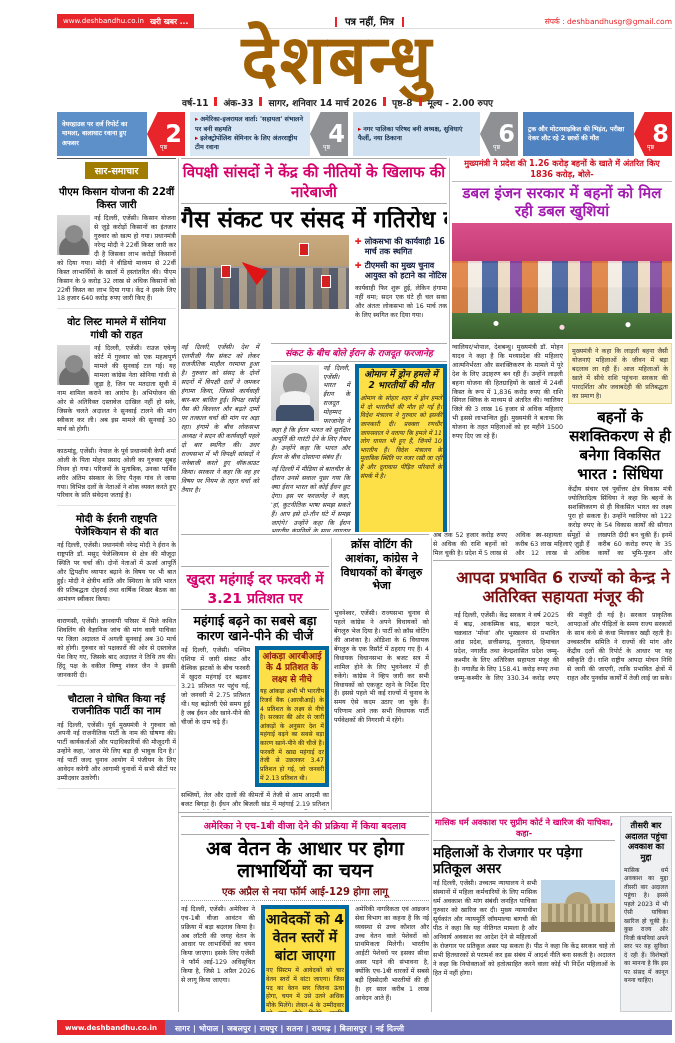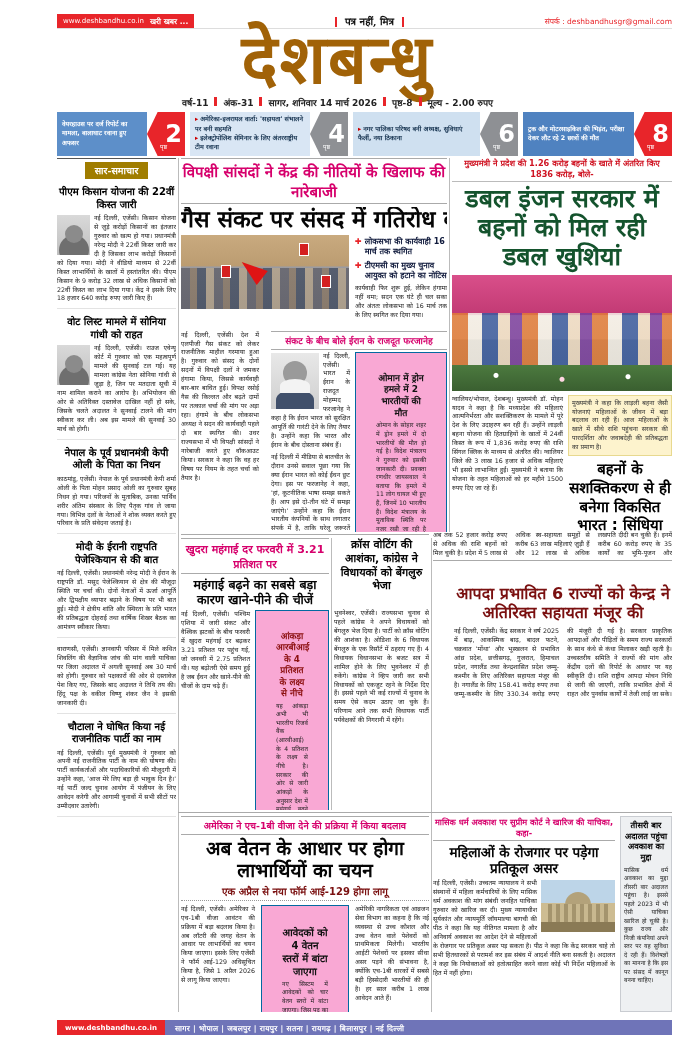--- a/index.html
+++ b/index.html
@@ -33,21 +33,21 @@
   .teaser-arrow { width:38px; position:relative; clip-path:polygon(28% 0,100% 0,100% 100%,28% 100%,0 50%); display:flex; align-items:center; justify-content:flex-end; padding-right:3px; }
   .arrow-red { background:#e8252a; } .arrow-gray { background:#8e9094; }
   .teaser-page { color:#fff; font-size:6px; position:absolute; left:13px; bottom:5px; }
   .teaser-num { color:#fff; font-size:24px; font-weight:800; line-height:1; }
 
   
   .kicker { color:#d6006c; font-weight:bold; text-align:center; border-top:1px solid #aaa; border-bottom:1px solid #aaa; padding:2px 1px; }
   .rule-h { position:absolute; background:#aaa; height:1px; }
   .rule-v { position:absolute; background:#bbb; width:1px; }
   .body-txt { font-size:6.3px; line-height:1.42; text-align:justify; color:#1c1c1c; }
-  .box { border:1px solid #0369a1; padding:20px; background:#f9a8d4; }
+  .box { border:4px solid #0369a1; padding:1px; background:#fde047; }
   .box-title { font-weight:bold; text-align:center; color:#8c1010; line-height:1.3; }
 
   
   .sidebar { position:absolute; left:57px; top:158px; width:119px; height:854px; overflow:hidden; }
   .sb-header-wrap { border-top:1px solid #555; text-align:center; }
   .sb-header { display:inline-block; background:#a07d00; color:#fff; font-size:9.5px; font-weight:bold; padding:2px 10px; margin-top:-1px; }
   .sb-story { margin-top:7px; border-bottom:1px solid #e3e3e3; padding-bottom:5px; }
   .sb-title { font-size:10px; font-weight:bold; line-height:1.25; text-align:center; color:#000; margin-bottom:3px; }
   .sb-photo { float:left; width:33px; height:40px; margin:1px 4px 1px 0; background:linear-gradient(180deg,#d9d9d9 0%,#bfbfbf 100%); position:relative; overflow:hidden; }
   .sb-photo::after { content:""; position:absolute; left:50%; top:10px; transform:translateX(-50%); width:18px; height:18px; border-radius:50%; background:#8b8b8b; box-shadow:0 16px 0 6px #6f6f6f; }
@@ -58,80 +58,80 @@
   .headline-xl { font-size:23px; font-weight:800; text-align:center; line-height:1.12; color:#050505; white-space:nowrap; overflow:hidden; margin:3px 0 2px; }
   .gas-row { display:flex; gap:6px; }
   .gas-photo { width:168px; height:74px; position:relative; overflow:hidden; background:linear-gradient(180deg,#c9aa7f 0%,#bb9c71 42%,#9b9ba1 43%,#84848c 100%); }
   .gas-photo .crowd { position:absolute; left:0; bottom:0; width:100%; height:55%; background:repeating-linear-gradient(90deg,#5d5d66 0 9px,#8a7762 9px 16px,#3f4a5e 16px 25px,#b7a58a 25px 33px); opacity:.75; }
   .poster { position:absolute; width:10px; height:13px; background:#d42020; border:1px solid #fff; }
   .red-arrow { position:absolute; left:58px; top:26px; width:0; height:0; border-top:9px solid transparent; border-bottom:9px solid transparent; border-right:26px solid #e01414; transform:rotate(38deg); }
   .gas-right { flex:1; padding-top:2px; }
   .gas-bullet { display:flex; gap:3px; font-size:8px; font-weight:bold; line-height:1.3; color:#101a3c; margin-bottom:3px; }
   .plus { color:#e8252a; font-weight:800; }
   .gas-note { font-size:6.3px; line-height:1.4; color:#222; text-align:justify; margin-top:2px; }
-  .gas-bottom { display:flex; gap:12px; margin-top:11px; }
+  .gas-bottom { display:flex; gap:12px; margin-top:23px;font-style:italic; }
   .gas-bodycol { width:78px; }
   .iran { flex:1; }
   .iran .kicker { font-size:9px; }
   .headline-md { font-size:13.5px; font-weight:800; text-align:center; line-height:1.15; color:#050505; margin:2px 0; }
   .iran-row { display:flex; gap:5px; margin-top:2px; }
   .iran-left { flex:1; }
   .iran-photo { float:left; width:48px; height:56px; margin:1px 4px 1px 0; background:linear-gradient(180deg,#e8e8e8 0%,#cfcfcf 100%); position:relative; overflow:hidden; }
   .iran-photo::before { content:""; position:absolute; left:50%; top:8px; transform:translateX(-50%); width:24px; height:24px; border-radius:50%; background:#9a9a9a; }
   .iran-photo::after { content:""; position:absolute; left:50%; top:26px; transform:translateX(-50%); width:30px; height:14px; border-radius:50% 50% 0 0; background:#f3f3f3; box-shadow:0 14px 0 4px #41506b; }
   .oman { width:92px; }
   .oman .box-title { font-size:9px; color:#111; }
   .oman .body-txt { font-size:6.1px; margin-top:2px; }
 
   
   .cm { position:absolute; left:452px; top:158px; width:220px; height:374px; overflow:hidden; }
   .cm-kicker { color:#cf1322; font-size:8.2px; font-weight:bold; text-align:center; border-bottom:1px solid #bbb; padding-bottom:2px; line-height:1.3; }
-  .headline-lg { font-size:25px; font-weight:800; text-align:center; line-height:1.15; color:#14532d; margin:3px 0; }
+  .headline-lg { font-size:15px; font-weight:800; text-align:center; line-height:1.15; color:#a21caf; margin:3px 0; }
   .cm-photo { width:100%; height:116px; position:relative; overflow:hidden; background:linear-gradient(180deg,#d94f8a 0%,#c23a74 34%,#efe6d8 35%,#e2d7c6 55%,#9a9b8f 56%,#6f7060 100%); }
   .cm-photo .people { position:absolute; left:0; top:33%; width:100%; height:45%; background:repeating-linear-gradient(90deg,#e07b39 0 16px,#f5f0e8 16px 30px,#3a5ba0 30px 46px,#efdcc4 46px 58px,#7b3fa0 58px 70px); opacity:.85; }
   .cm-photo .table { position:absolute; left:0; bottom:0; width:100%; height:22%; background:radial-gradient(circle at 20% 40%, #fff 2px, transparent 3px), radial-gradient(circle at 50% 55%, #ffd7e2 2px, transparent 3px), radial-gradient(circle at 80% 45%, #fff 2px, transparent 3px), linear-gradient(180deg,#4c7a3f 0%,#3a5f30 100%); }
   .cm-cols { display:flex; gap:5px; margin-top:4px; }
   .cm-left { flex:1; }
   .cm-right { width:104px; }
   .cm-highlight { background:#fdf3cd; border:1px solid #e8d98f; padding:3px; font-size:6.3px; line-height:1.42; text-align:justify; color:#333; }
   .cm-subhead { font-size:15px; font-weight:800; text-align:center; line-height:1.25; margin:4px 0 2px; color:#000; }
 
   
   .inflation { position:absolute; left:181px; top:538px; width:148px; height:272px; overflow:hidden; }
-  .inflation .kicker { font-size:11px; }
+  .inflation .kicker { font-size:14px;margin-top:28px; }
   .headline-sm { font-size:12.5px; font-weight:800; text-align:center; line-height:1.2; color:#050505; margin:3px 0; }
   .inf-row { display:flex; gap:5px; }
   .inf-col { flex:1; }
   .inf-box { width:74px; }
   .inf-box .box-title { font-size:8.8px; }
   .inf-box .body-txt { font-size:6.1px; margin-top:2px; }
 
   .mla { position:absolute; left:334px; top:538px; width:95px; height:272px; overflow:hidden; }
   .mla-headline { font-size:11px; font-weight:800; line-height:1.25; text-align:center; color:#050505; margin-bottom:16px; }
 
   .cmcont { position:absolute; left:433px; top:531px; width:239px; height:30px; overflow:hidden; column-count:3; column-gap:8px; }
-  .disaster { position:absolute; left:433px; top:580px; width:239px; height:246px; overflow:hidden;padding-left:21px; }
+  .disaster { position:absolute; left:433px; top:564px; width:239px; height:246px; overflow:hidden;padding-left:21px; }
   .disaster-headline { font-size:16px; font-weight:800; text-align:center; line-height:1.2; color:#7a1010; margin:4px 0 5px; }
   .cols2 { column-count:2; column-gap:8px; }
 
   
   .visa { position:absolute; left:181px; top:816px; width:248px; height:196px; overflow:hidden; }
   .visa .kicker { font-size:9.5px; }
   .visa-headline { font-size:19px; font-weight:800; text-align:center; line-height:1.15; color:#050505; margin:3px 0 2px; }
   .visa-subline { font-size:10px; font-weight:bold; text-align:center; color:#7a1010; border-bottom:1px dotted #999; padding-bottom:2px; margin-bottom:4px; }
   .visa-row { display:flex; gap:6px; }
   .visa-col { flex:1; }
   .visa-box { width:88px; }
-  .visa-box .box-title { font-size:10px; color:#111; }
+  .visa-box .box-title { font-size:14px; color:#111; }
   .visa-box .body-txt { font-size:6.1px; margin-top:2px; }
 
   .court { position:absolute; left:433px; top:816px; width:239px; height:196px; overflow:hidden; display:flex; gap:5px; }
   .court-main { flex:1; }
   .court .kicker { font-size:8.2px; border-top:none; padding-top:0; }
-  .court-headline { font-size:13.5px; font-weight:800; text-align:center; line-height:1.2; color:#050505; margin:3px 0; }
+  .court-headline { font-size:13.5px; font-weight:800; line-height:1.2; color:#050505; margin:3px 0; }
   .court-photo { float:right; width:74px; height:52px; margin:1px 0 2px 4px; position:relative; overflow:hidden; background:linear-gradient(180deg,#bdd5e8 0 45%,#cdbc92 45% 80%,#8a7a55 80% 100%); }
   .court-photo::before { content:""; position:absolute; left:50%; top:12px; transform:translateX(-50%); width:26px; height:13px; border-radius:13px 13px 0 0; background:#b3a27a; }
   .court-photo::after { content:""; position:absolute; left:10%; top:24px; width:80%; height:18px; background:repeating-linear-gradient(90deg,#a4946d 0 4px,#c8b88f 4px 8px); }
   .court-side { width:52px; background:#eef0f2; border:1px solid #c9ccd1; padding:3px; }
   .court-side-title { font-size:8.2px; font-weight:bold; text-align:center; line-height:1.3; color:#000; margin-bottom:3px; }
   .court-side .body-txt { font-size:6px; }
 
   
   .footer { position:absolute; left:57px; top:1020px; width:615px; height:15px; display:flex; }
   .footer-site { background:#e8252a; color:#fff; font-size:7px; font-weight:bold; display:flex; align-items:center; padding:0 8px; }
@@ -148,21 +148,21 @@
       <b>खरी खबर ...</b>
     </div>
     <div class="topbar-center">
       <span class="redbar"></span><span>पत्र नहीं, मित्र</span><span class="redbar"></span>
     </div>
     <div class="topbar-contact">संपर्क : deshbandhusgr@gmail.com</div>
   </div>
 
   <div class="masthead">देशबन्धु</div>
   <div class="dateline">
-    <span>वर्ष-11</span><span class="sep"></span><span>अंक-31</span><span class="sep"></span><span>सागर, शनिवार 14 मार्च 2026</span><span class="sep"></span><span>पृष्ठ-8</span><span class="sep"></span><span>मूल्य - 2.00 रुपए</span>
+    <span>वर्ष-11</span><span class="sep"></span><span>अंक-33</span><span class="sep"></span><span>सागर, शनिवार 14 मार्च 2026</span><span class="sep"></span><span>पृष्ठ-8</span><span class="sep"></span><span>मूल्य - 2.00 रुपए</span>
   </div>
 
   <div class="teasers">
     <div class="teaser t1">
       <div class="teaser-text">वेयरहाउस पर दर्ज रिपोर्ट का मामला, बालाघाट रवाना हुए अफसर</div>
       <div class="teaser-arrow arrow-red">
         <span class="teaser-page">पृष्ठ</span>
         <span class="teaser-num">2</span>
       </div>
     </div>
@@ -200,21 +200,20 @@
     </div>
     <div class="sb-story">
       <div class="sb-title">पीएम किसान योजना की 22वीं किस्त जारी</div>
       <div class="body-txt"><span class="sb-photo"></span><span>नई दिल्ली, एजेंसी। किसान योजना से जुड़े करोड़ों किसानों का इंतजार गुरुवार को खत्म हो गया। प्रधानमंत्री नरेन्द्र मोदी ने 22वीं किस्त जारी कर दी है जिसका लाभ करोड़ों किसानों को दिया गया। मोदी ने वीडियो माध्यम से 22वीं किस्त लाभार्थियों के खातों में हस्तांतरित की। पीएम किसान के 9 करोड़ 32 लाख से अधिक किसानों को 22वीं किस्त का लाभ दिया गया। केंद्र ने इसके लिए 18 हजार 640 करोड़ रुपए जारी किए हैं।</span></div>
     </div>
     <div class="sb-story">
       <div class="sb-title">वोट लिस्ट मामले में सोनिया गांधी को राहत</div>
       <div class="body-txt"><span class="sb-photo"></span><span>नई दिल्ली, एजेंसी। राउज एवेन्यू कोर्ट में गुरुवार को एक महत्वपूर्ण मामले की सुनवाई टल गई। यह मामला कांग्रेस नेता सोनिया गांधी से जुड़ा है, जिन पर मतदाता सूची में नाम शामिल कराने का आरोप है। अभियोजन की ओर से अतिरिक्त दस्तावेज दाखिल नहीं हो सके, जिसके चलते अदालत ने सुनवाई टालने की मांग स्वीकार कर ली। अब इस मामले की सुनवाई 30 मार्च को होगी।</span></div>
     </div>
     <div class="sb-story">
-      <div class="sb-title">नेपाल के पूर्व प्रधानमंत्री केपी ओली के पिता का निधन</div>
       <div class="body-txt">काठमांडू, एजेंसी। नेपाल के पूर्व प्रधानमंत्री केपी शर्मा ओली के पिता मोहन प्रसाद ओली का गुरुवार सुबह निधन हो गया। परिजनों के मुताबिक, उनका पार्थिव शरीर अंतिम संस्कार के लिए पैतृक गांव ले जाया गया। विभिन्न दलों के नेताओं ने शोक व्यक्त करते हुए परिवार के प्रति संवेदना जताई है।</div>
     </div>
     <div class="sb-story">
       <div class="sb-title">मोदी के ईरानी राष्ट्रपति पेजेश्कियान से की बात</div>
       <div class="body-txt">नई दिल्ली, एजेंसी। प्रधानमंत्री नरेन्द्र मोदी ने ईरान के राष्ट्रपति डॉ. मसूद पेजेश्कियान से क्षेत्र की मौजूदा स्थिति पर चर्चा की। दोनों नेताओं में ऊर्जा आपूर्ति और द्विपक्षीय व्यापार बढ़ाने के विषय पर भी बात हुई। मोदी ने क्षेत्रीय शांति और स्थिरता के प्रति भारत की प्रतिबद्धता दोहराई तथा वार्षिक शिखर बैठक का आमंत्रण स्वीकार किया।</div>
     </div>
     <div class="sb-story">
       <div class="body-txt">वाराणसी, एजेंसी। ज्ञानवापी परिसर में मिले कथित शिवलिंग की वैज्ञानिक जांच की मांग वाली याचिका पर जिला अदालत में अगली सुनवाई अब 30 मार्च को होगी। गुरुवार को पक्षकारों की ओर से दस्तावेज पेश किए गए, जिसके बाद अदालत ने तिथि तय की। हिंदू पक्ष के वकील विष्णु शंकर जैन ने इसकी जानकारी दी।</div>
     </div>
     <div class="sb-story">

